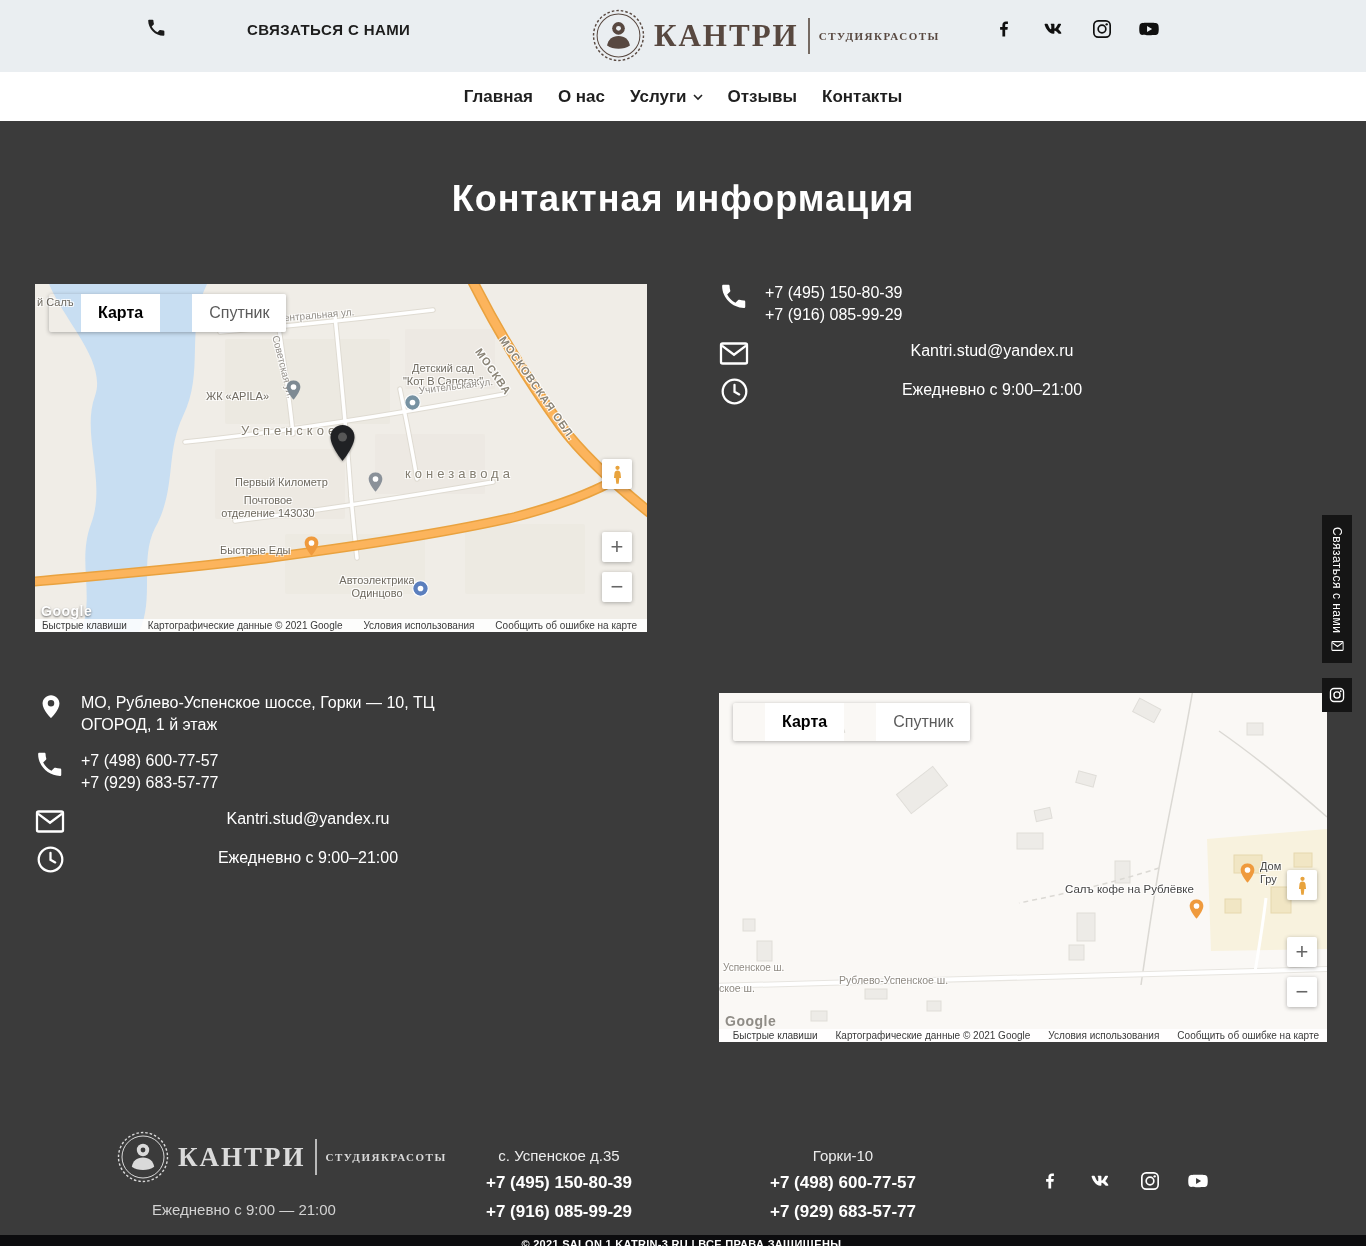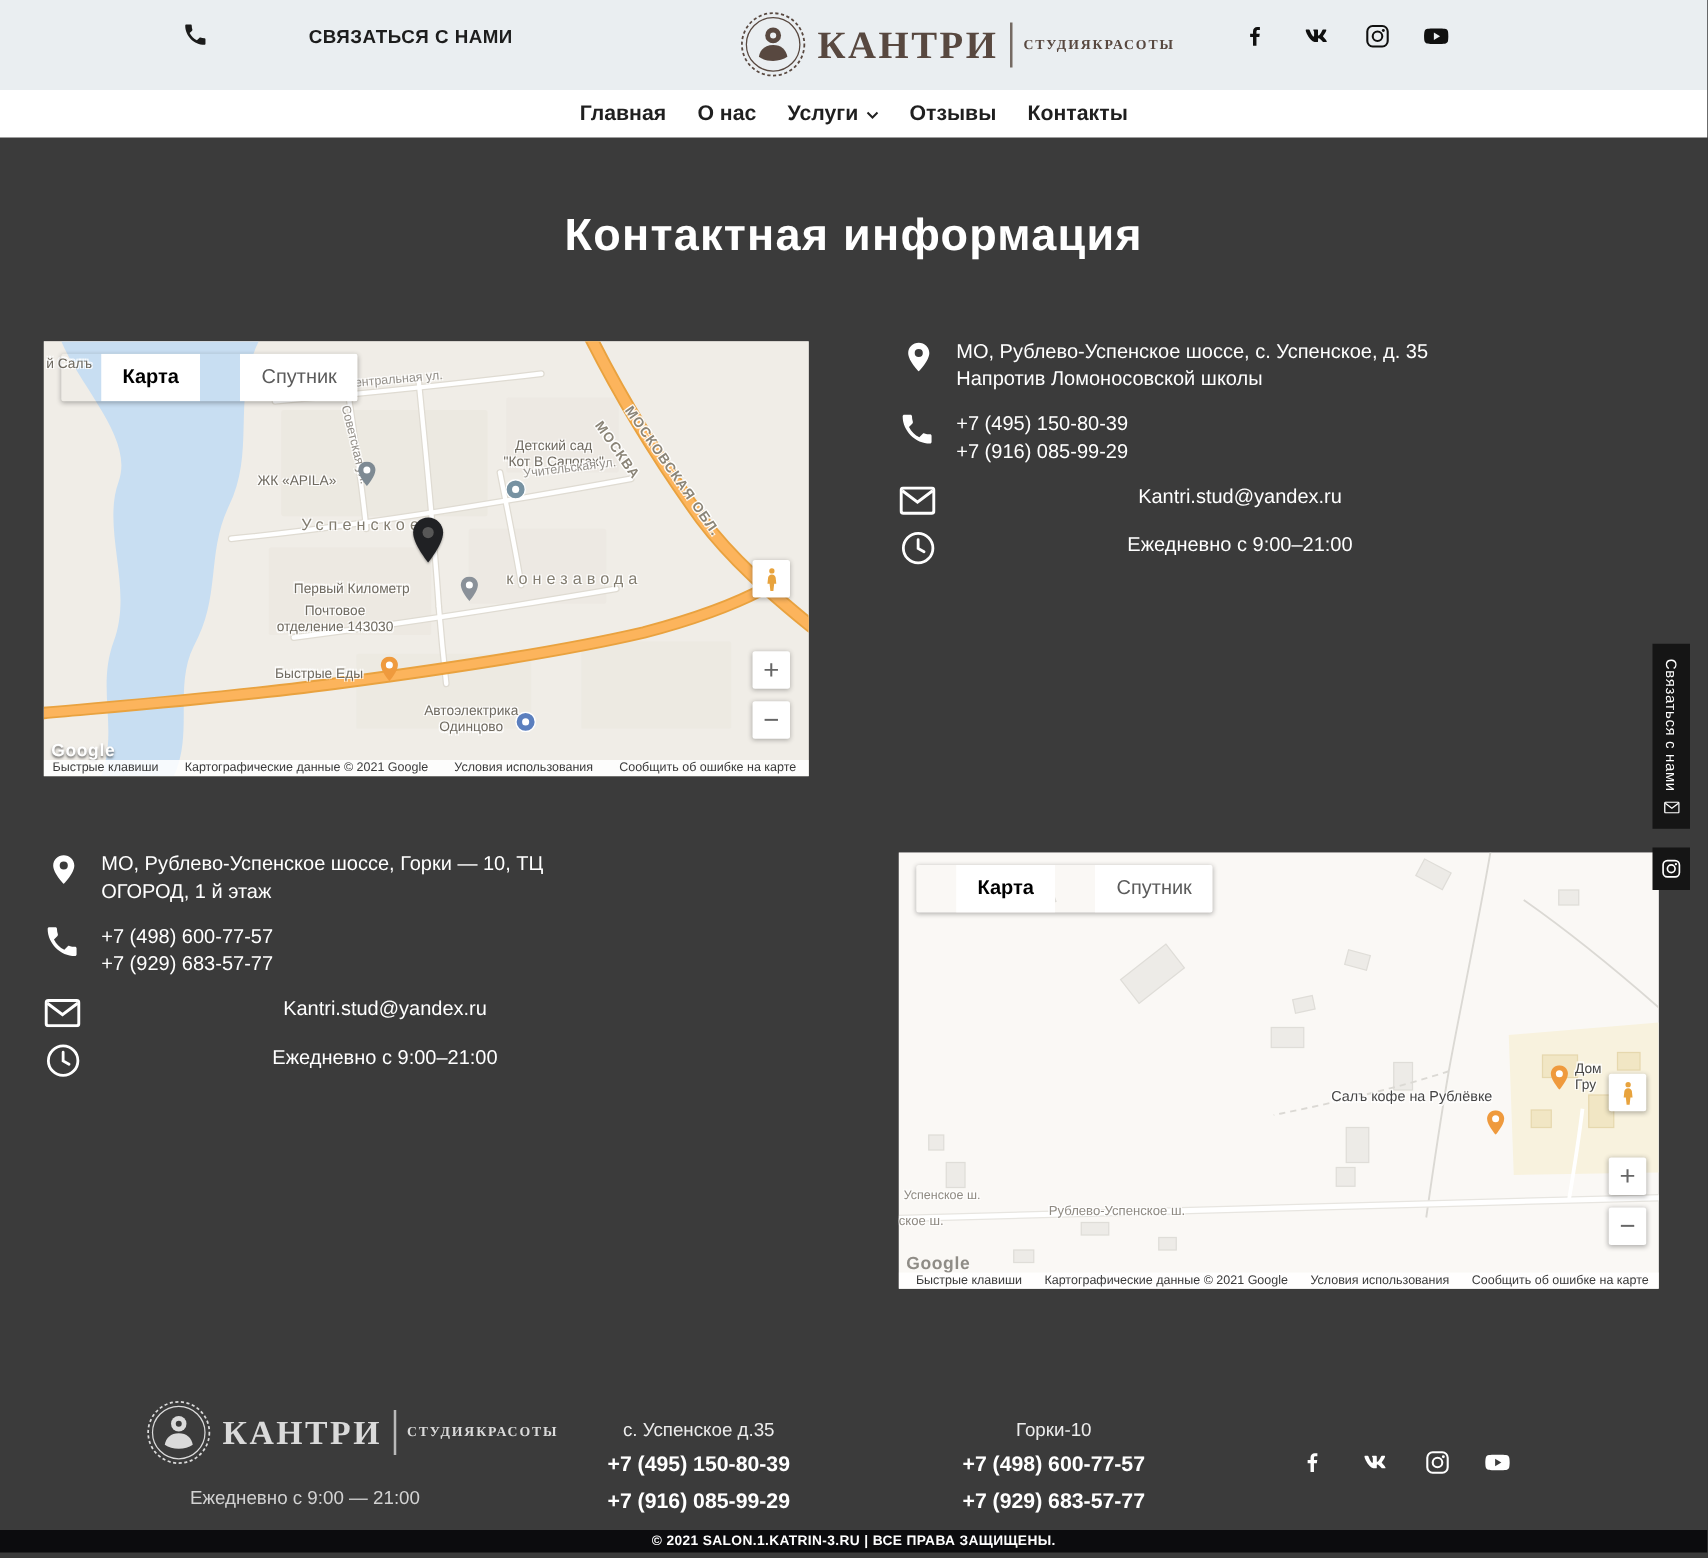--- a/index.html
+++ b/index.html
@@ -23,21 +23,21 @@
   .logo-name { font-family: "Liberation Serif", serif; font-size: 31px; font-weight: 700; letter-spacing: 2px; }
   .logo-sep { width: 2px; height: 36px; background: currentColor; opacity: .8; }
   .logo-tag { display: flex; justify-content: flex-start; font-family: "Liberation Serif", serif; font-size: 11px; font-weight: 700; letter-spacing: 1.5px; line-height: 14px; }
   .hdr-social { position: absolute; left: 994px; top: 19px; display: flex; align-items: center; gap: 25px; color: #101010; --yt-hole:#eaeef1; }
   .s-ic { display: inline-flex; }
   .s-ic svg { width: 20px; height: 20px; }
   .s-ic.vk svg { width: 28px; }
   .s-ic.yt svg { width: 24px; }
 
   
-  .nav { height: 38px; background: #fff; display: flex; align-items: center; justify-content: center; gap: 25px; position: relative; z-index: 4; }
+  .nav { height: 49px; background: #fff; display: flex; align-items: center; justify-content: center; gap: 25px; position: relative; z-index: 4; }
   .nav-item { font-size: 17px; font-weight: 700; color: #1f1f1f; display: flex; align-items: center; gap: 6px; }
   .nav-item .chev { width: 10px; height: 7px; margin-top: 2px; }
 
   
   .main { position: relative; height: 1006px; background: #3b3b3b; }
   .page-title { position: absolute; left: 0; right: 0; top: 57px; margin: 0; text-align: center; color: #fff; font-size: 36px; font-weight: 700; letter-spacing: 1px; }
 
   .contact-block { position: absolute; width: 500px; color: #fff; }
   #contact1 { left: 719px; top: 160px; }
   #contact2 { left: 35px; top: 570px; }
@@ -359,29 +359,20 @@
     <a class="map-google">Google</a>
     <div class="map-attrib">
       <a>Быстрые клавиши</a>
       <span>Картографические данные © 2021 Google</span>
       <a>Условия использования</a>
       <a>Сообщить об ошибке на карте</a>
     </div>
   </div>
 
   <section class="contact-block" id="contact1">
-    <div class="c-row">
-      <span class="c-icon pin">
-          <svg viewBox="0 0 24 24">
-            <use href="#i-pin"></use>
-          </svg>
-        </span>
-      <div class="c-text pre">МО, Рублево-Успенское шоссе, с. Успенское, д. 35
-Напротив Ломоносовской школы</div>
-    </div>
     <div class="c-row">
       <span class="c-icon ph">
           <svg viewBox="0 0 24 24">
             <use href="#i-phone2"></use>
           </svg>
         </span>
       <div class="c-text">
         <div>+7 (495) 150-80-39</div>
         <div>+7 (916) 085-99-29</div>
       </div>

